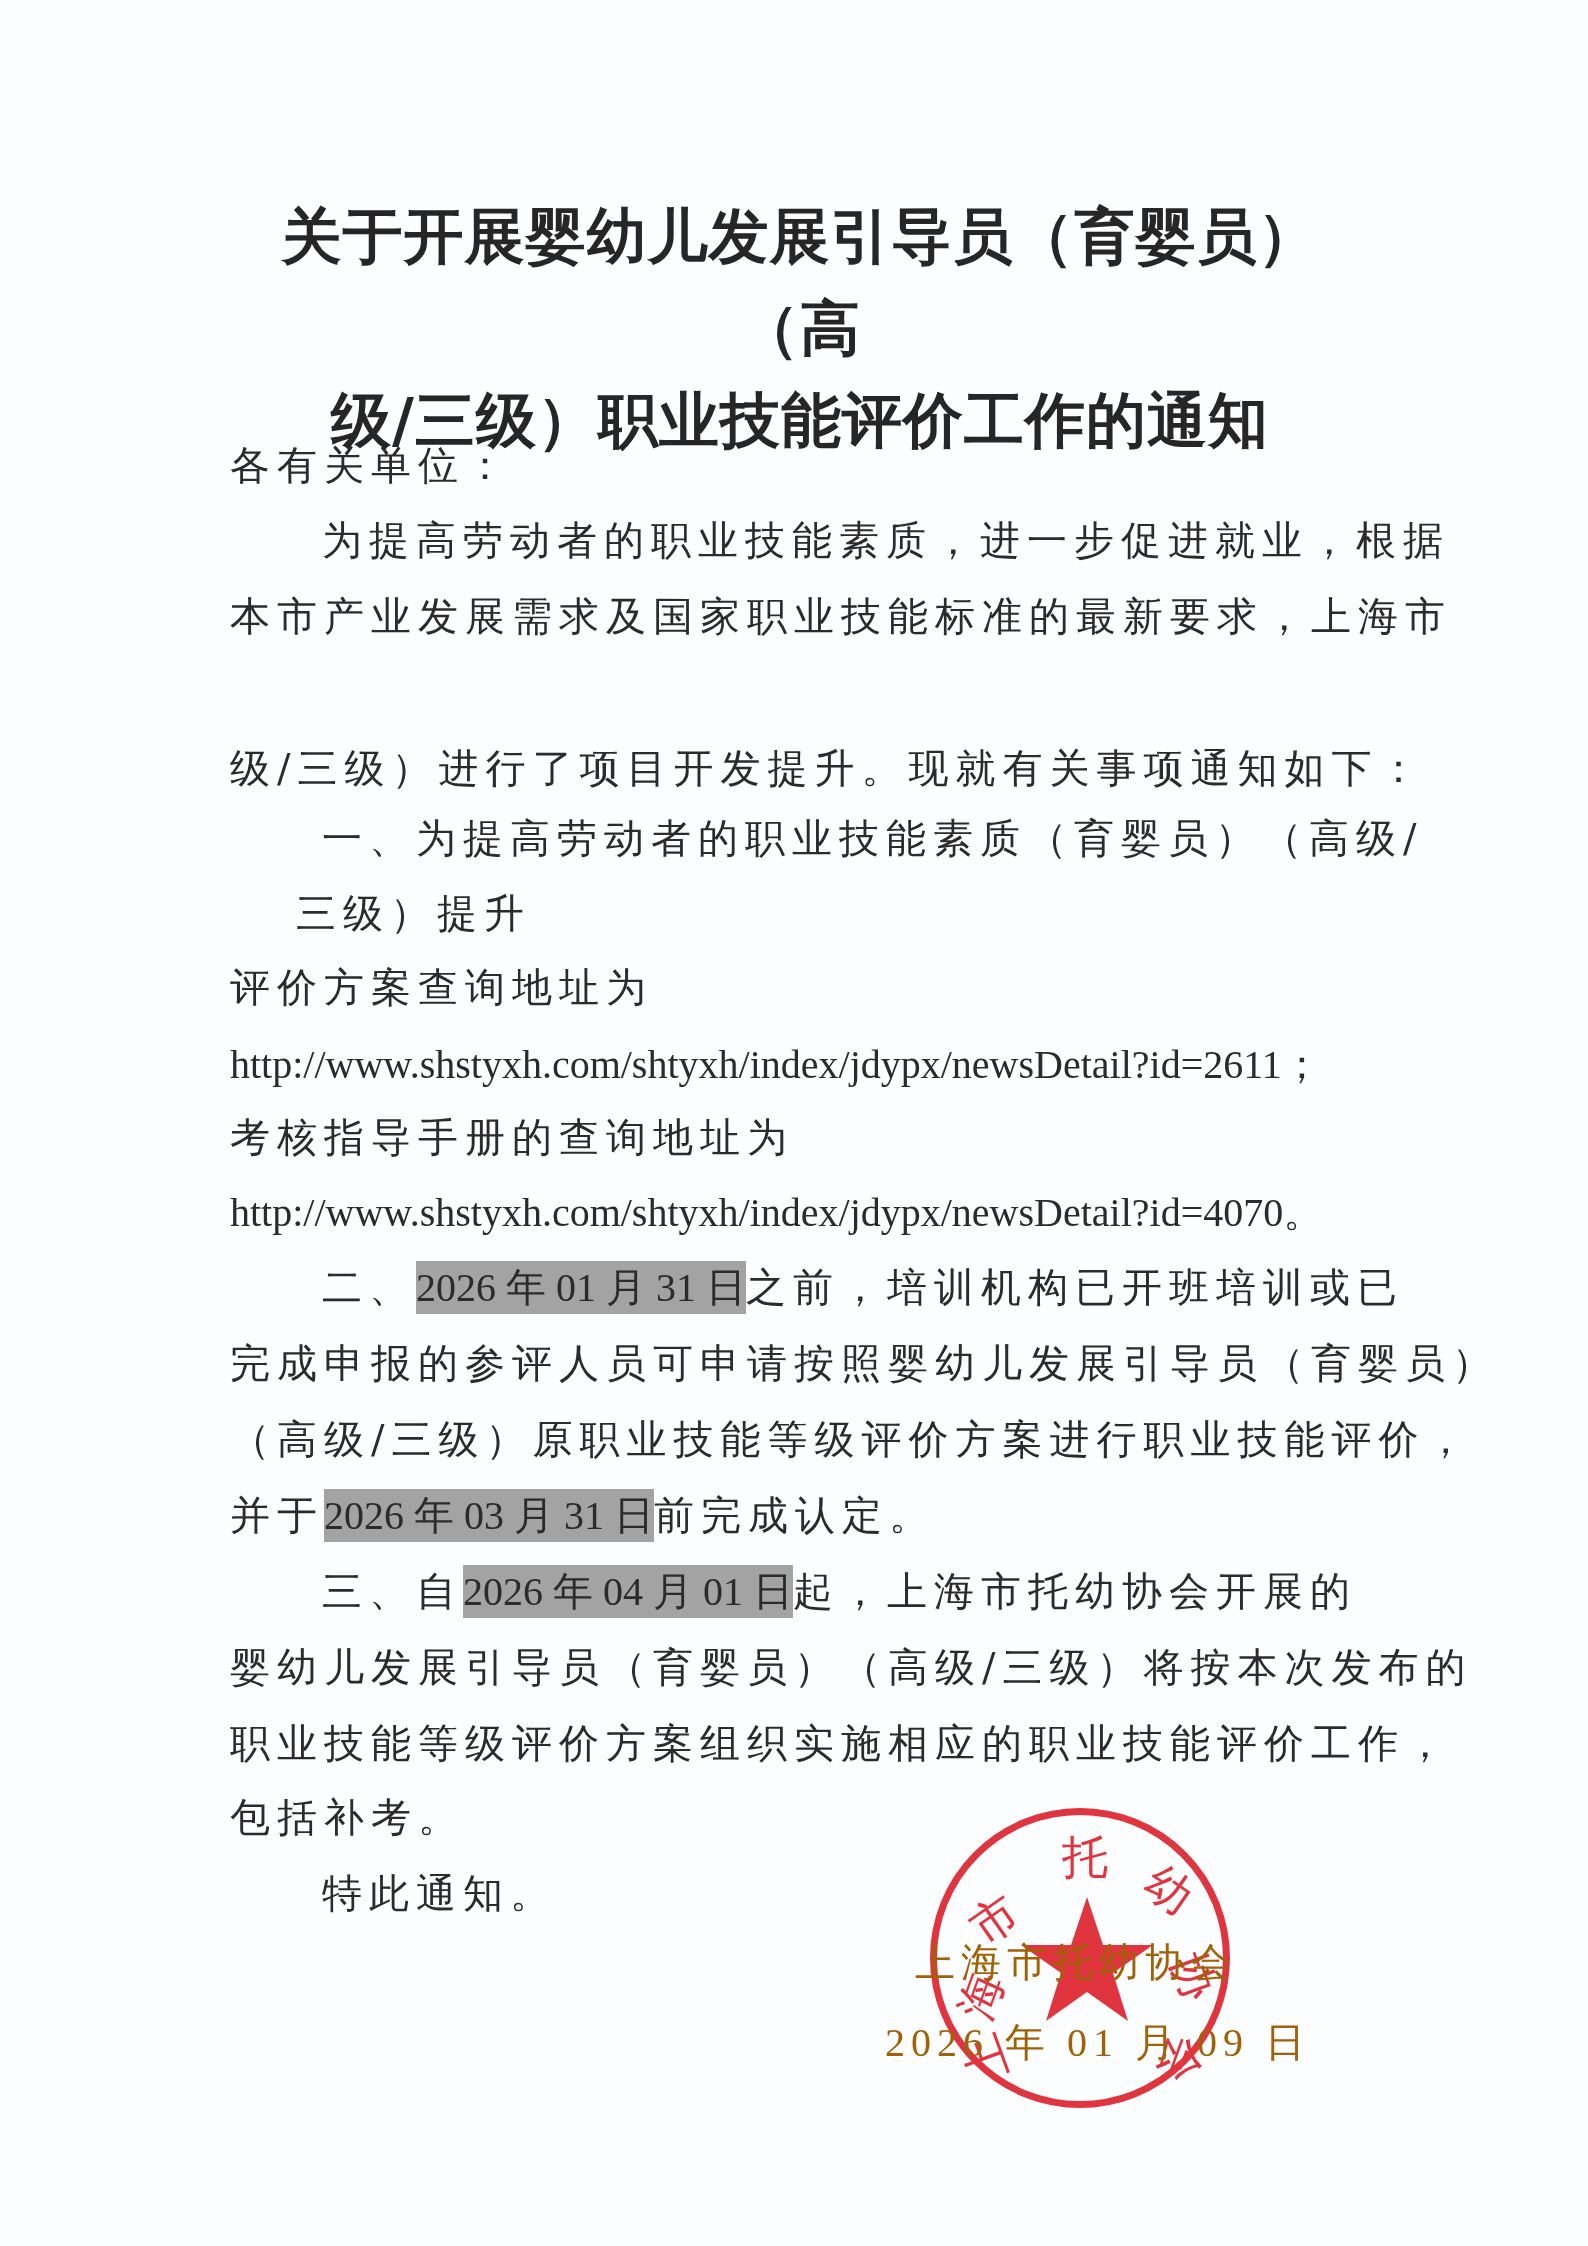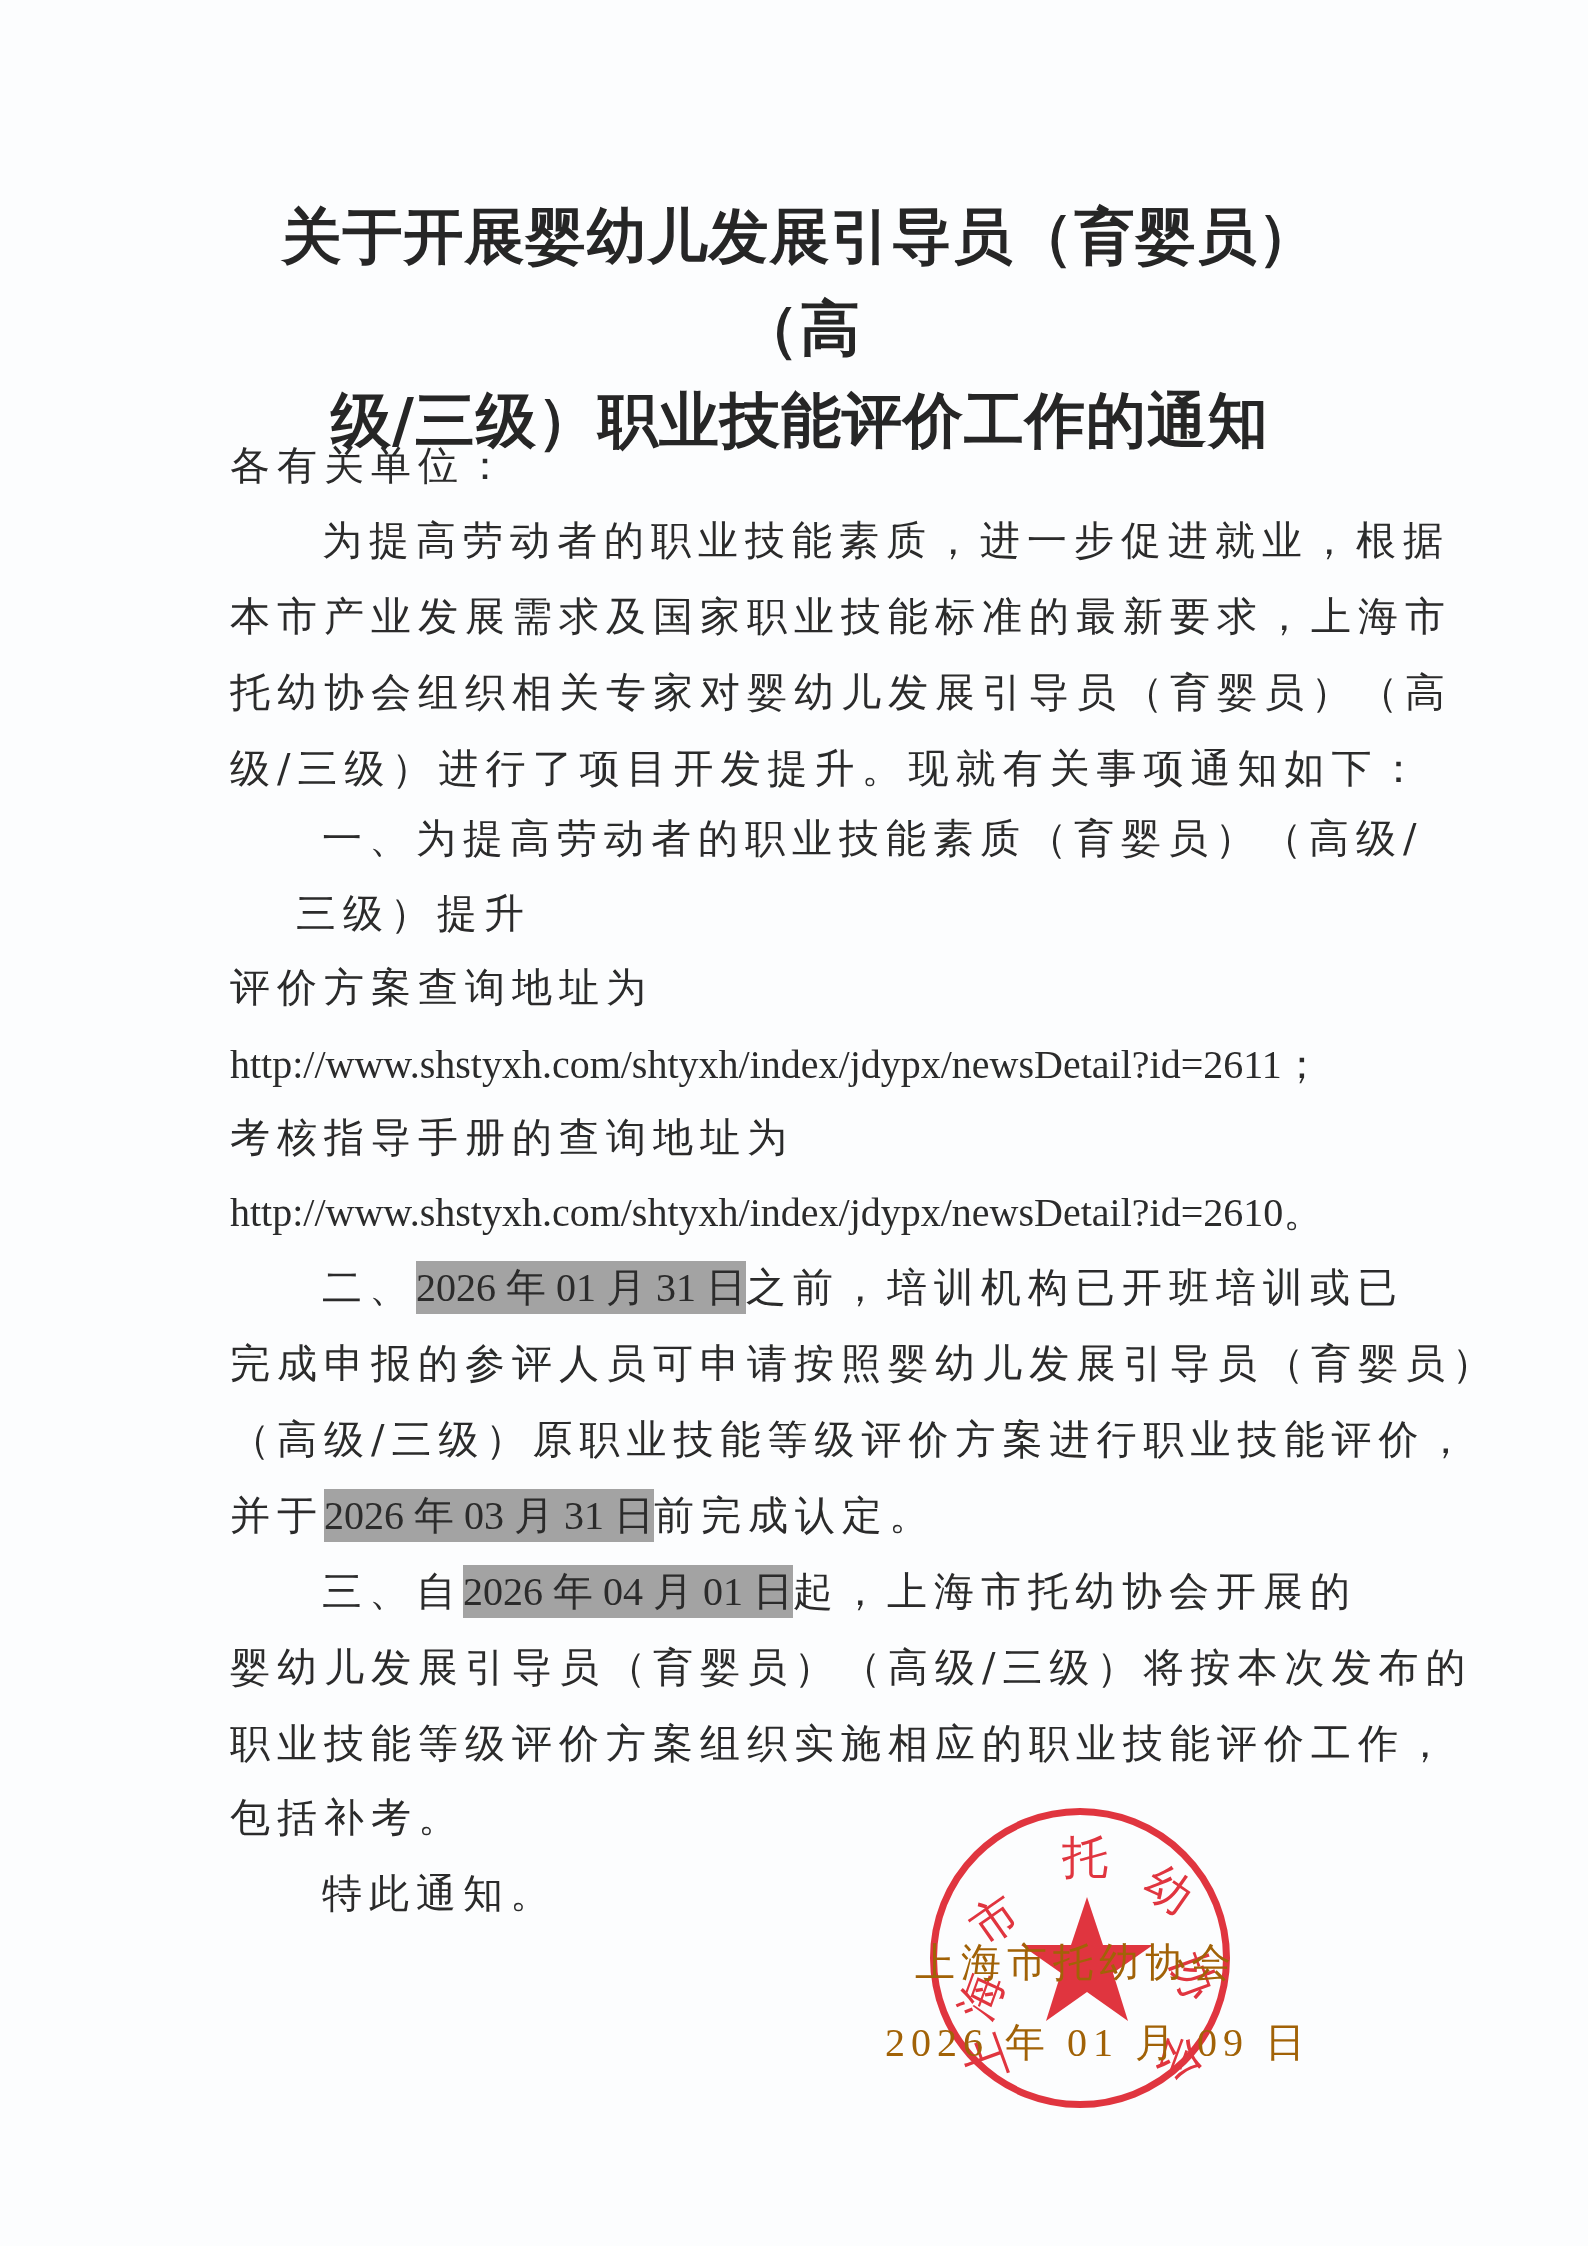--- a/index.html
+++ b/index.html
@@ -34,29 +34,28 @@
 
   <div class="title">
     <div>关于开展婴幼儿发展引导员（育婴员）（高</div>
     <div>级/三级）职业技能评价工作的通知</div>
   </div>
 
   <div class="line" style="top:440px">各有关单位：</div>
 
   <div class="line indent" style="top:515px">为提高劳动者的职业技能素质，进一步促进就业，根据</div>
   <div class="line" style="top:591px">本市产业发展需求及国家职业技能标准的最新要求，上海市</div>
-  <div class="line" style="top:667px">托幼协会组织相关专家对婴幼儿发展引导员（育婴员）（高</div>
   <div class="line" style="top:743px">级/三级）进行了项目开发提升。现就有关事项通知如下：</div>
 
   <div class="line indent" style="top:813px">一、为提高劳动者的职业技能素质（育婴员）（高级/</div>
   <div class="line" style="left:296px;top:888px">三级）提升</div>
   <div class="line" style="top:962px">评价方案查询地址为</div>
   <div class="line url" style="top:1040px">http://www.shstyxh.com/shtyxh/index/jdypx/newsDetail?id=2611；</div>
   <div class="line" style="top:1112px">考核指导手册的查询地址为</div>
-  <div class="line url" style="top:1188px">http://www.shstyxh.com/shtyxh/index/jdypx/newsDetail?id=2610。</div>
+  <div class="line url" style="top:1188px">http://www.shstyxh.com/shtyxh/index/jdypx/newsDetail?id=4070。</div>
 
   <div class="line indent" style="top:1262px">
     <span>二、</span><span class="hl url">2026 年 01 月 31 日</span><span>之前，培训机构已开班培训或已</span>
   </div>
   <div class="line" style="top:1338px">完成申报的参评人员可申请按照婴幼儿发展引导员（育婴员）</div>
   <div class="line" style="top:1414px">（高级/三级）原职业技能等级评价方案进行职业技能评价，</div>
   <div class="line" style="top:1490px">
     <span>并于</span><span class="hl url">2026 年 03 月 31 日</span><span>前完成认定。</span>
   </div>
 

